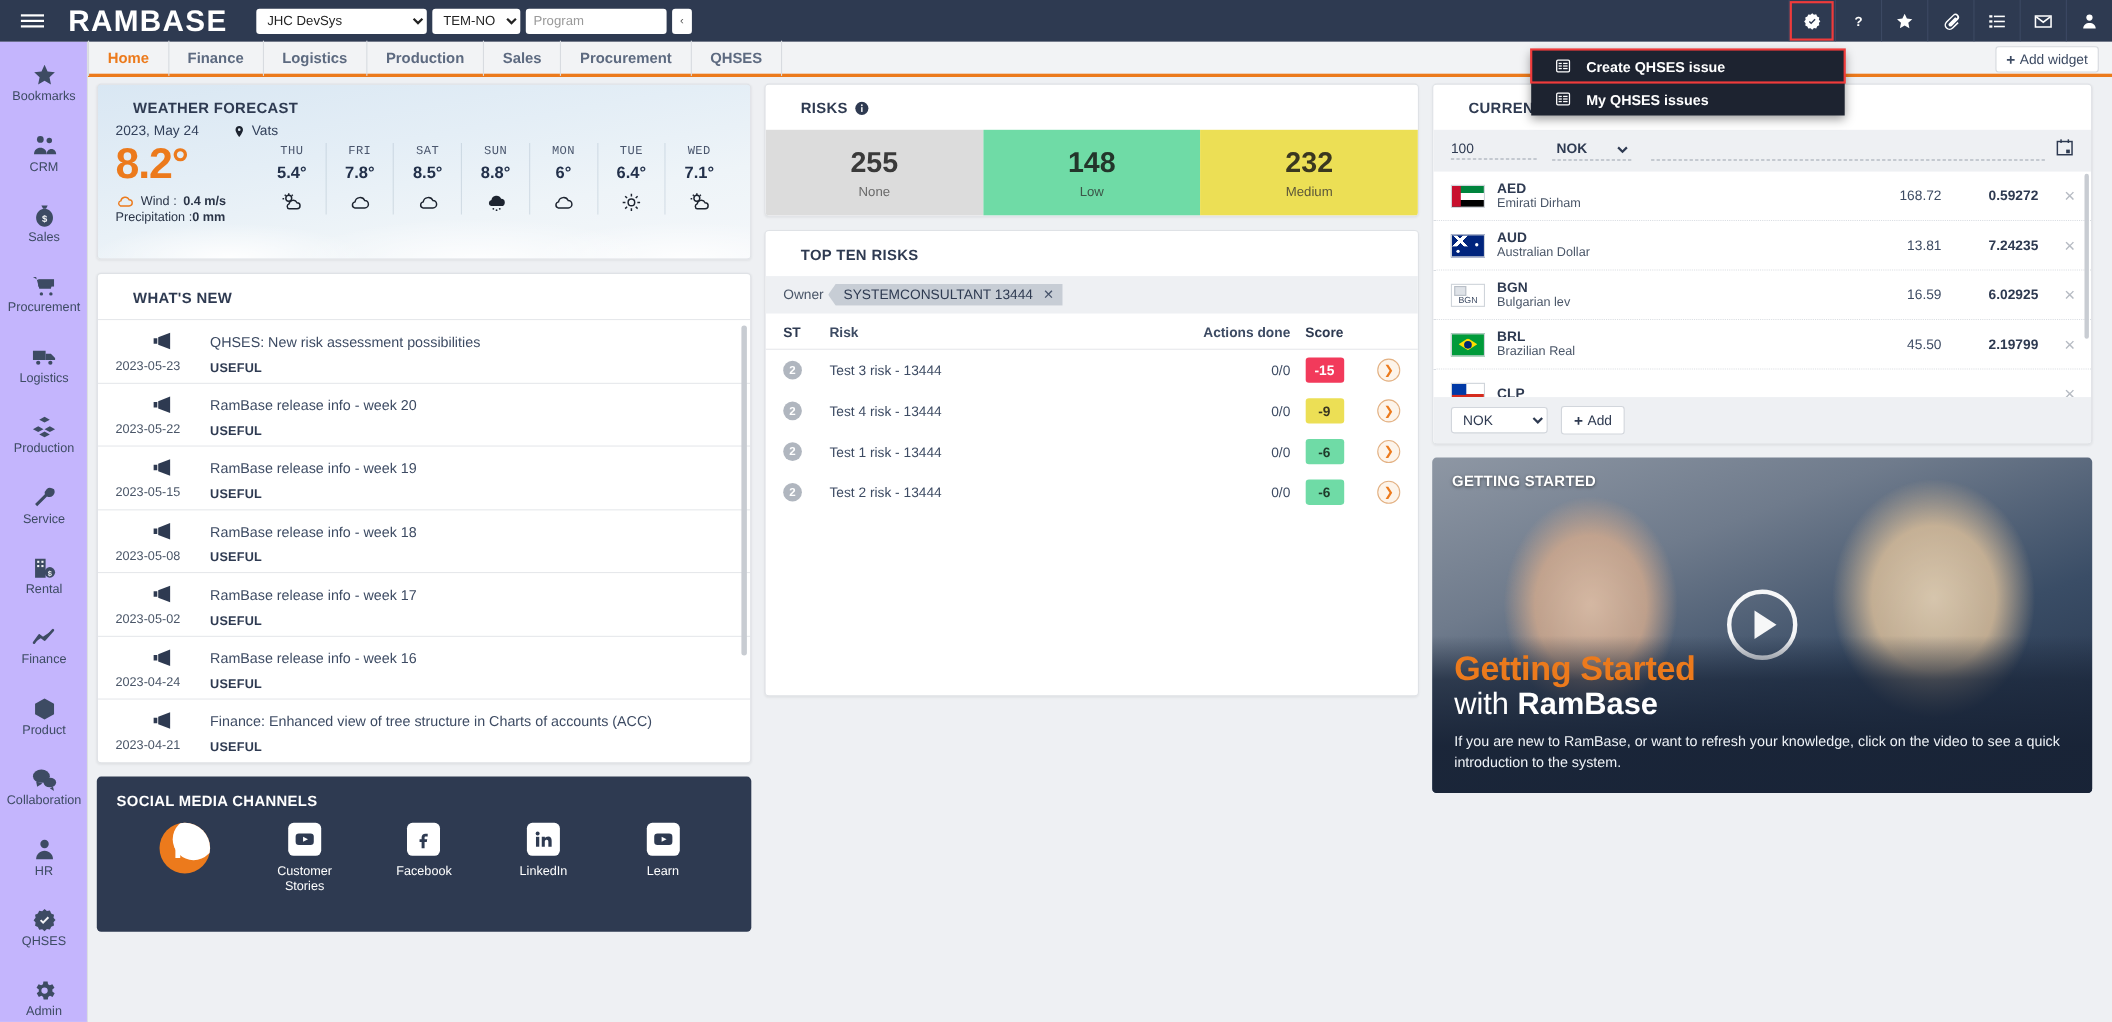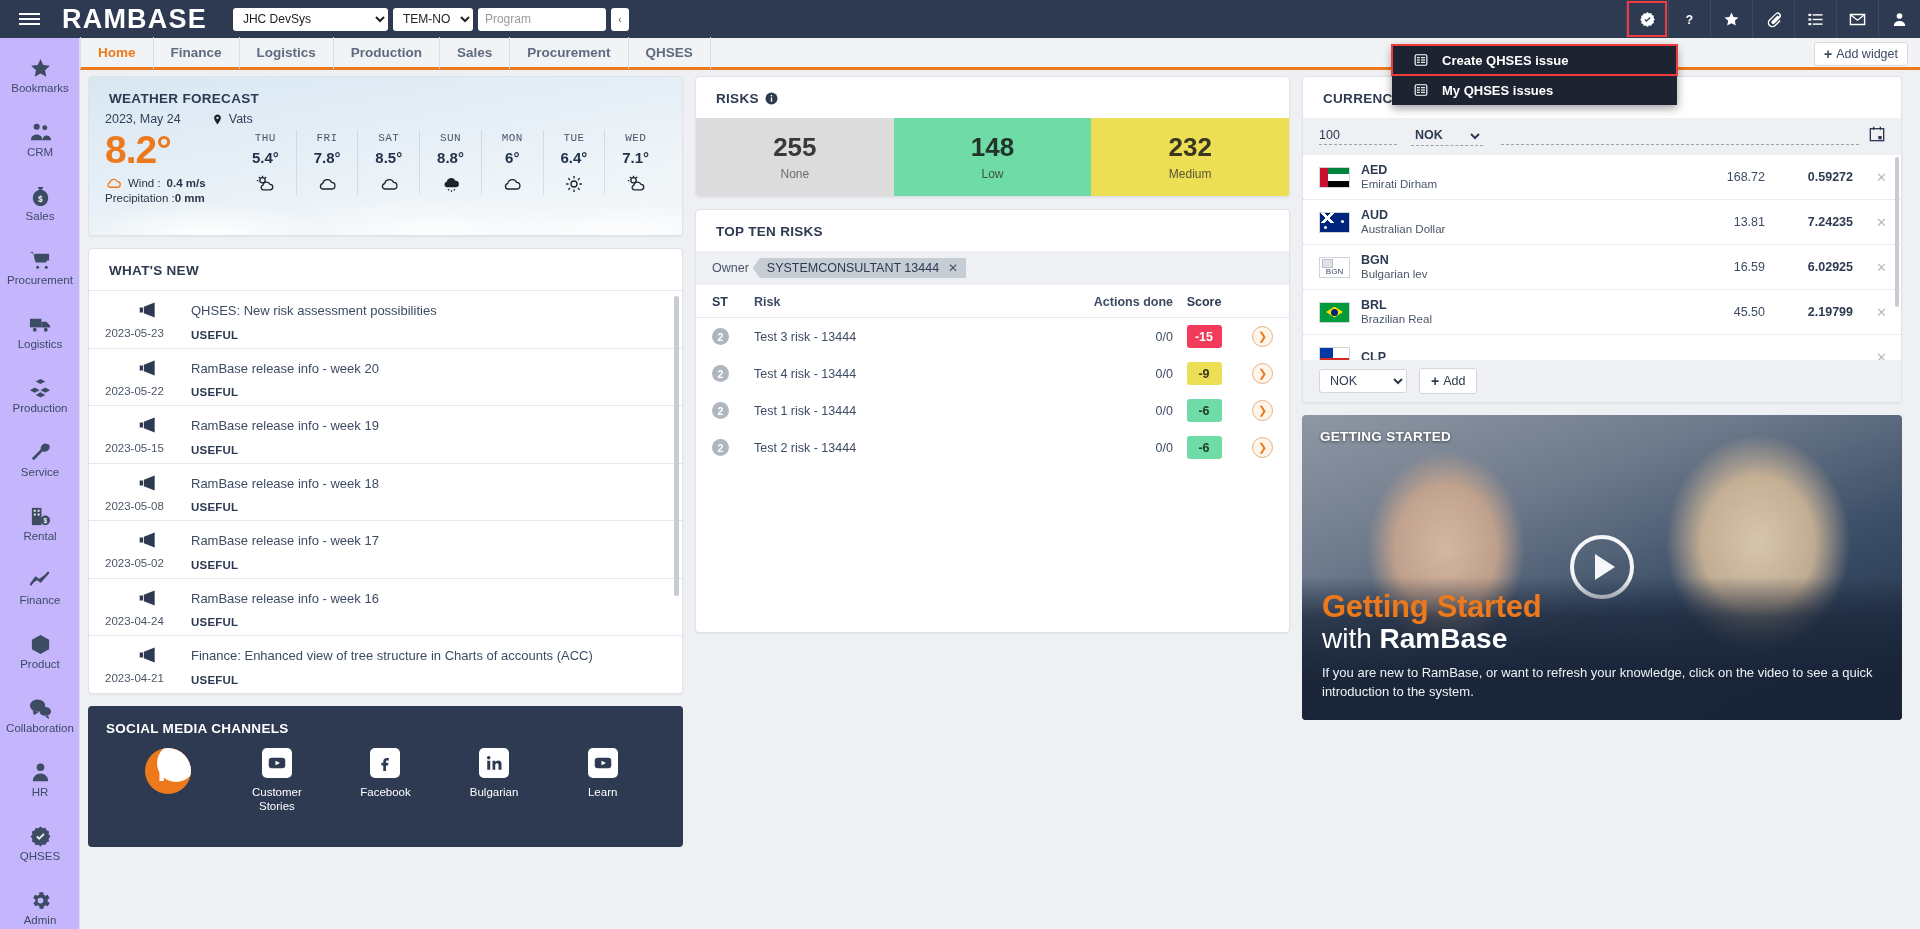--- a/index.html
+++ b/index.html
@@ -90,21 +90,21 @@
   .col { position:absolute; top:0; }
   .col-a { left:0;   width:595px; }
   .col-b { left:607px; width:595px; }
   .col-c { left:1214px; width:600px; }
   .card {
     background:#fff; border:1px solid #dfe2e6; border-radius:4px;
     box-shadow:0 1px 2px rgba(0,0,0,.05); overflow:hidden; margin-bottom:12px;
   }
   .card-title {
     font-size:13.5px; font-weight:700; color:#2e3a51; letter-spacing:.3px;
-    padding:14px 16px 12px 20px; display:flex; align-items:center; gap:6px;
+    padding:14px 16px 12px 32px; display:flex; align-items:center; gap:6px;
   }
   
   .weather {
     position:relative;
     background: linear-gradient(170deg,#d9e7f3 0%,#e4eef6 38%,#eef4f8 68%,#f4f7fa 100%);
     height:160px;
   }
   .weather::after{
     content:""; position:absolute; left:0; bottom:0; width:100%; height:62px;
     background: radial-gradient(ellipse 180px 46px at 20% 100%, rgba(255,255,255,.95), rgba(255,255,255,0) 70%),
@@ -738,21 +738,21 @@
           <div class="soc-label">Facebook</div>
         </div>
         <div class="soc-item">
           <div class="sq-ic">
               <svg viewBox="0 0 24 24" fill="#2e3a51">
                 <rect x="3" y="9" width="4" height="12"></rect>
                 <circle cx="5" cy="5" r="2.4"></circle>
                 <path d="M10 9h3.8v1.8c.6-1.1 2-2.1 4-2.1 3.2 0 4.2 2 4.2 5V21h-4v-6c0-1.6-.6-2.6-2-2.6-1.2 0-1.9.8-2.2 1.6-.1.3-.1.7-.1 1.1V21h-3.7z"></path>
               </svg>
             </div>
-          <div class="soc-label">Bulgarian</div>
+          <div class="soc-label">LinkedIn</div>
         </div>
         <div class="soc-item">
           <div class="sq-ic">
               <svg viewBox="0 0 24 24">
                 <rect x="1" y="5" width="22" height="14" rx="4" fill="#2e3a51"></rect>
                 <path d="M10 9l6 3-6 3z" fill="#fff"></path>
               </svg>
             </div>
           <div class="soc-label">Learn</div>
         </div>

